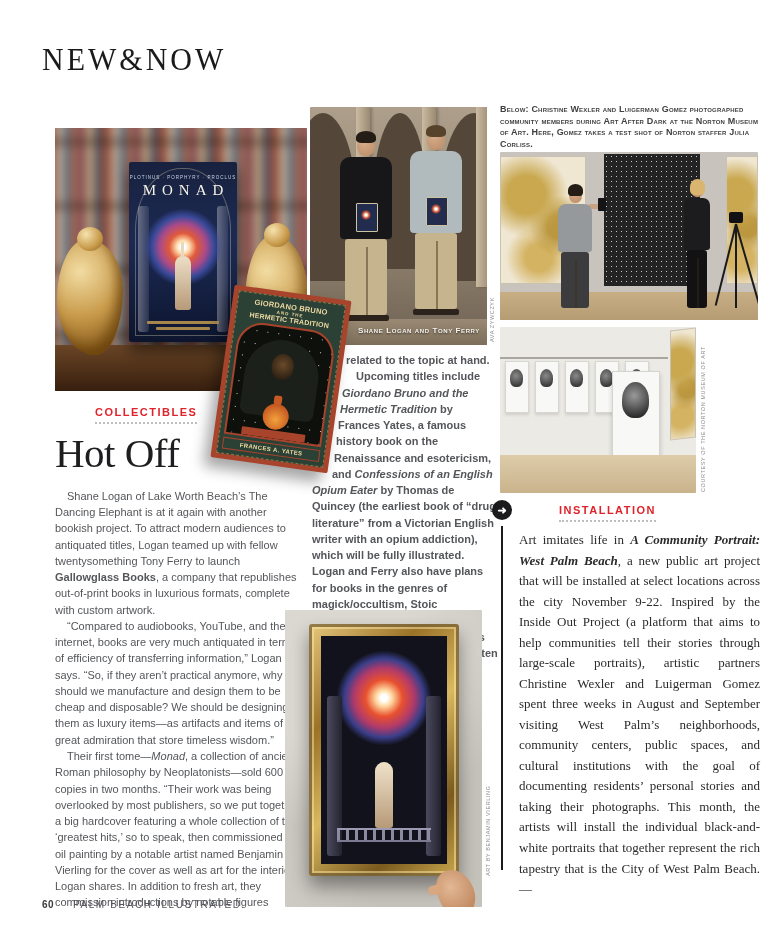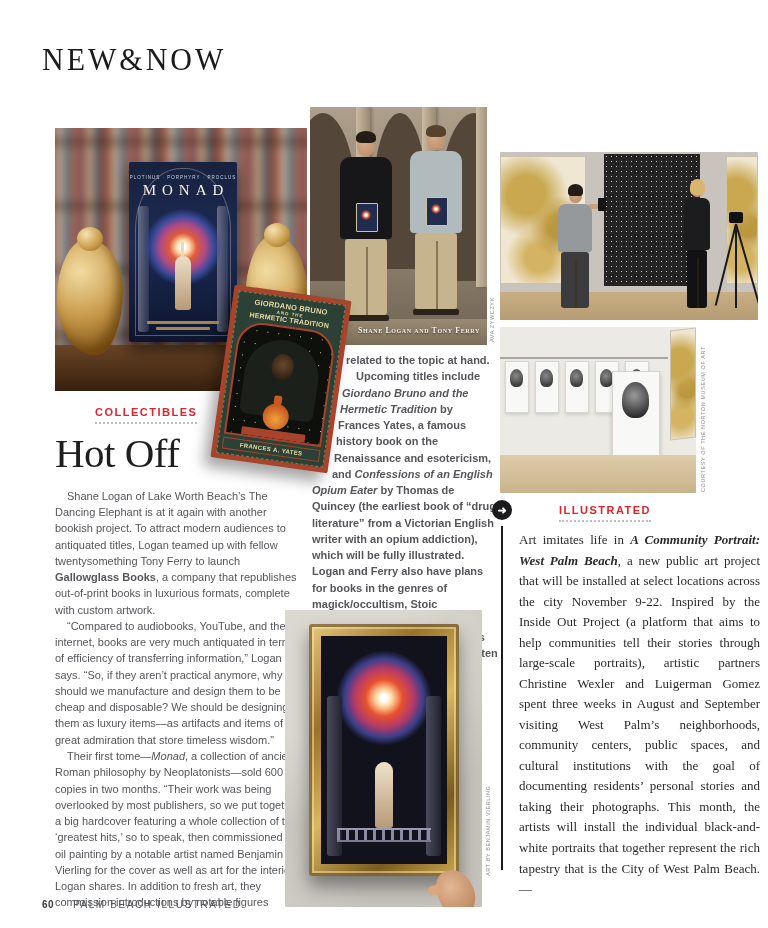--- a/index.html
+++ b/index.html
@@ -44,21 +44,21 @@
     background:radial-gradient(circle,#ffffff 0 5%,#ffd9a8 12%,#e05a3a 25%,#a84a8a 42%,#3a4a9a 56%,rgba(20,30,70,0) 70%);}
   .monad-figure{position:absolute;bottom:32px;left:50%;transform:translateX(-50%);width:16px;height:54px;
     background:linear-gradient(180deg,#ecdfc6,#b79a78);border-radius:8px 8px 3px 3px;}
   .monad-figure::before{content:"";position:absolute;top:-14px;left:6px;width:3px;height:16px;background:#e8d9c0;}
   .monad-goldline{position:absolute;left:50%;transform:translateX(-50%);height:3px;background:#c19a4f;opacity:.85;border-radius:1px;}
   .monad-goldline.g1{bottom:18px;width:72px;}
   .monad-goldline.g2{bottom:12px;width:54px;}
 
   
   .photo-duo{left:310px;top:107px;width:177px;height:238px;
-    background:linear-gradient(180deg,#ae9f8c 0%,#93846f 55%,#6e6254 100%);font-family:Liberation Serif, serif;}
+    background:linear-gradient(180deg,#ae9f8c 0%,#93846f 55%,#6e6254 100%);}
   .duo-arch{position:absolute;top:6px;background:#54473a;border-radius:50% 50% 0 0 / 62% 62% 0 0;}
   .duo-arch.a1{left:-22px;width:70px;height:168px;}
   .duo-arch.a2{left:62px;width:56px;height:156px;}
   .duo-arch.a3{left:128px;width:72px;height:168px;}
   .duo-column{position:absolute;top:0;width:14px;height:180px;
     background:linear-gradient(90deg,#cbbba2,#9a8a72);box-shadow:2px 0 3px rgba(0,0,0,.25);}
   .duo-column.c1{left:46px;}.duo-column.c2{left:112px;}.duo-column.c3{left:166px;}
   .duo-floor{position:absolute;left:0;right:0;bottom:0;height:26px;background:linear-gradient(180deg,#9a8a74,#7c6e5a);}
   .person{position:absolute;}
   .p-head{width:18px;height:21px;margin:0 auto;border-radius:50% 50% 46% 46%;
@@ -251,20 +251,21 @@
       <div class="p-torso">
         <div class="p-book"></div>
       </div>
       <div class="p-legs"></div>
       <div class="p-shoes"></div>
     </div>
     <div class="duo-caption">Shane Logan and Tony Ferry</div>
   </div>
   <div class="credit-v credit-duo">AVA ZYWCZYK</div>
 
+  <div class="norton-caption">Below: Christine Wexler and Luigerman Gomez photographed community members during Art After Dark at the Norton Museum of Art. Here, Gomez takes a test shot of Norton staffer Julia Corliss.</div>
 
   <div class="photo photo-g1">
     <div class="g1-mural-left mural"></div>
     <div class="g1-panel"></div>
     <div class="g1-mural-right mural"></div>
     <div class="g1-floor"></div>
     <div class="person g1-man">
       <div class="p-head"></div>
       <div class="g1-arm"></div>
       <div class="g1-phone"></div>
@@ -342,21 +343,21 @@
         <div class="paint-rail"></div>
       </div>
     </div>
     <div class="hand"></div>
   </div>
   <div class="credit-v credit-painting">ART BY BENJAMIN VIERLING</div>
 
   <div class="install-badge">➜</div>
   <div class="install-rule"></div>
   <div class="install">
-    <div class="kicker">ILLUSTRATED</div>
+    <div class="kicker">INSTALLATION</div>
     <div class="install-body">Art imitates life in <b><i>A Community Portrait: West Palm Beach</i></b>, a new public art project that will be installed at select locations across the city November 9-22. Inspired by the Inside Out Project (a platform that aims to help communities tell their stories through large-scale portraits), artistic partners Christine Wexler and Luigerman Gomez spent three weeks in August and September visiting West Palm’s neighborhoods, community centers, public spaces, and cultural institutions with the goal of documenting residents’ personal stories and taking their photographs. This month, the artists will install the individual black-and-white portraits that together represent the rich tapestry that is the City of West Palm Beach.  —</div>
   </div>
 
   <div class="footer">
     <span class="pageno">60</span>
     <span class="mag">PALM BEACH ILLUSTRATED</span>
   </div>
 
 </div>
 

